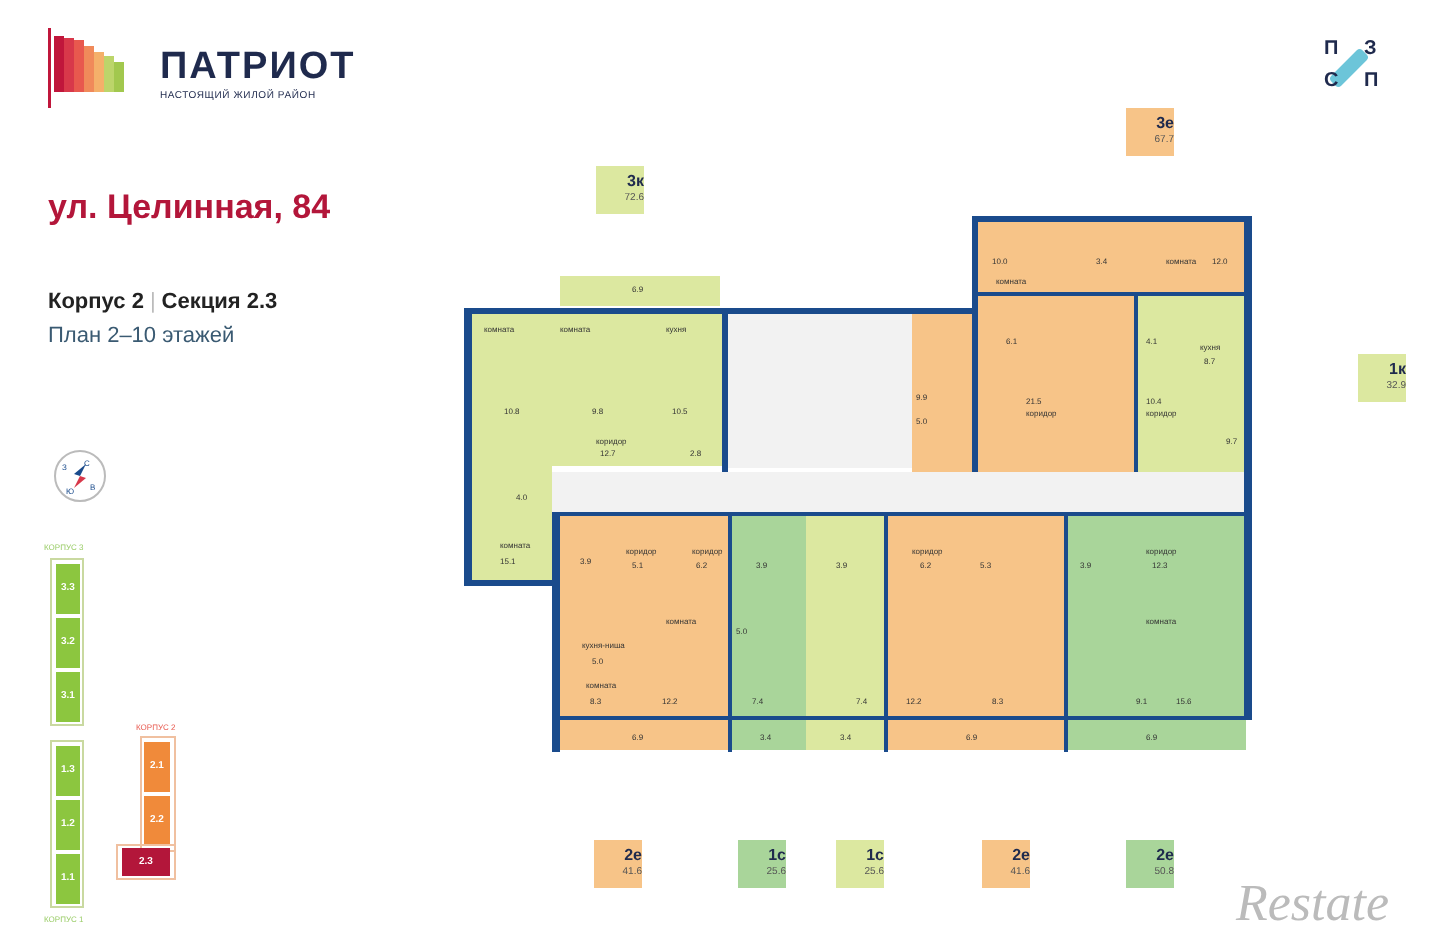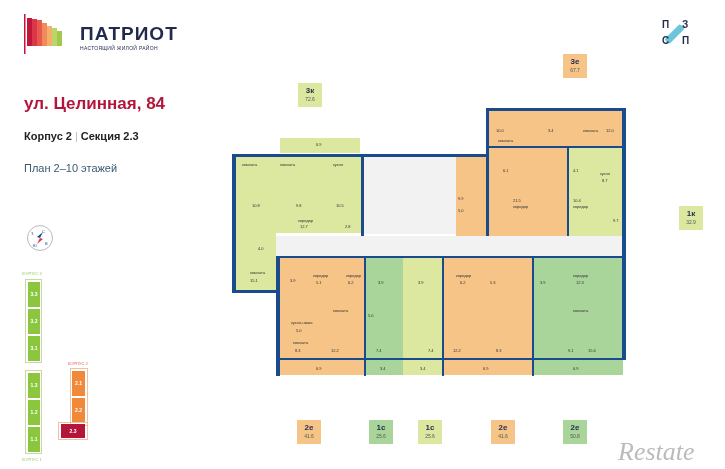--- a/index.html
+++ b/index.html
@@ -2,27 +2,27 @@
 <html><head>
 <meta charset="utf-8">
 <style>
 *{box-sizing:border-box;margin:0;padding:0}
 body{width:725px;height:469px;background:#fff;font-family:"Liberation Sans",sans-serif;position:relative;overflow:hidden}
 .abs{position:absolute}
 .logo-bars{left:24px;top:14px;width:46px;height:40px}
 .logo-title{left:80px;top:23px;font-size:19px;font-weight:bold;color:#1f2a4d;letter-spacing:1px}
 .logo-sub{left:80px;top:45px;font-size:5px;color:#1f2a4d;letter-spacing:.3px}
 .addr{left:24px;top:94px;font-size:17px;font-weight:bold;color:#b3163a}
-.korpus{left:24px;top:130px;font-size:11px;font-weight:bold;color:#222}
+.korpus{left:24px;top:145px;font-size:11px;font-weight:bold;color:#222}
 .korpus .sep{color:#bbb;font-weight:normal;margin:0 3px}
 .plan{left:24px;top:162px;font-size:11px;color:#3a5a72}
 .pzsp{left:662px;top:15px;width:30px;height:34px}
 .pzsp span{position:absolute;font-size:10px;font-weight:bold;color:#1f2a4d}
 .compass{left:27px;top:225px;width:26px;height:26px;border:1px solid #bbb;border-radius:50%}
-.tag{position:absolute;width:24px;height:24px;text-align:center;font-size:7px;line-height:1}
+.tag{position:absolute;width:24px;height:24px;text-align:right;font-size:7px;line-height:1}
 .tag b{display:block;font-size:8px;color:#1f2a4d;margin-top:4px}
 .tag i{font-style:normal;font-size:5px;color:#555}
 .orange{background:#f7c488}
 .lgreen{background:#dce8a0}
 .mgreen{background:#a9d59a}
 .plan-wrap{left:228px;top:108px;width:400px;height:290px}
 .wall{position:absolute;background:#1a4b8c}
 .rl{position:absolute;font-size:4px;color:#333}
 .mini-label{position:absolute;font-size:4px;color:#9c6}
 .msq{position:absolute;color:#fff;font-size:5px;font-weight:bold;text-align:center}
@@ -85,21 +85,21 @@
 <div class="abs" style="left:58px;top:368px;width:32px;height:72px">
   <div style="position:absolute;left:12px;top:0;width:18px;height:58px;border:1px solid #f0c0a0"></div>
   <div style="position:absolute;left:0;top:54px;width:30px;height:18px;border:1px solid #f0c0a0"></div>
   <div class="msq" style="left:14px;top:3px;width:13px;height:25px;background:#f08a3a;line-height:25px">2.1</div>
   <div class="msq" style="left:14px;top:30px;width:13px;height:24px;background:#f08a3a;line-height:24px">2.2</div>
   <div class="msq" style="left:3px;top:56px;width:24px;height:14px;background:#b3163a;line-height:14px">2.3</div>
 </div>
 
 <div class="tag lgreen" style="left:298px;top:83px"><b>3к</b><i>72.6</i></div>
 <div class="tag orange" style="left:563px;top:54px"><b>3е</b><i>67.7</i></div>
-<div class="tag lgreen" style="left:679px;top:206px"><b>1к</b><i>32.9</i></div>
+<div class="tag lgreen" style="left:679px;top:177px"><b>1к</b><i>32.9</i></div>
 <div class="tag orange" style="left:297px;top:420px"><b>2е</b><i>41.6</i></div>
 <div class="tag mgreen" style="left:369px;top:420px"><b>1с</b><i>25.6</i></div>
 <div class="tag lgreen" style="left:418px;top:420px"><b>1с</b><i>25.6</i></div>
 <div class="tag orange" style="left:491px;top:420px"><b>2е</b><i>41.6</i></div>
 <div class="tag mgreen" style="left:563px;top:420px"><b>2е</b><i>50.8</i></div>
 
 <div class="abs plan-wrap">
 
   <div class="abs lgreen" style="left:52px;top:30px;width:80px;height:15px"></div>
   <div class="abs lgreen" style="left:6px;top:48px;width:127px;height:77px"></div>

